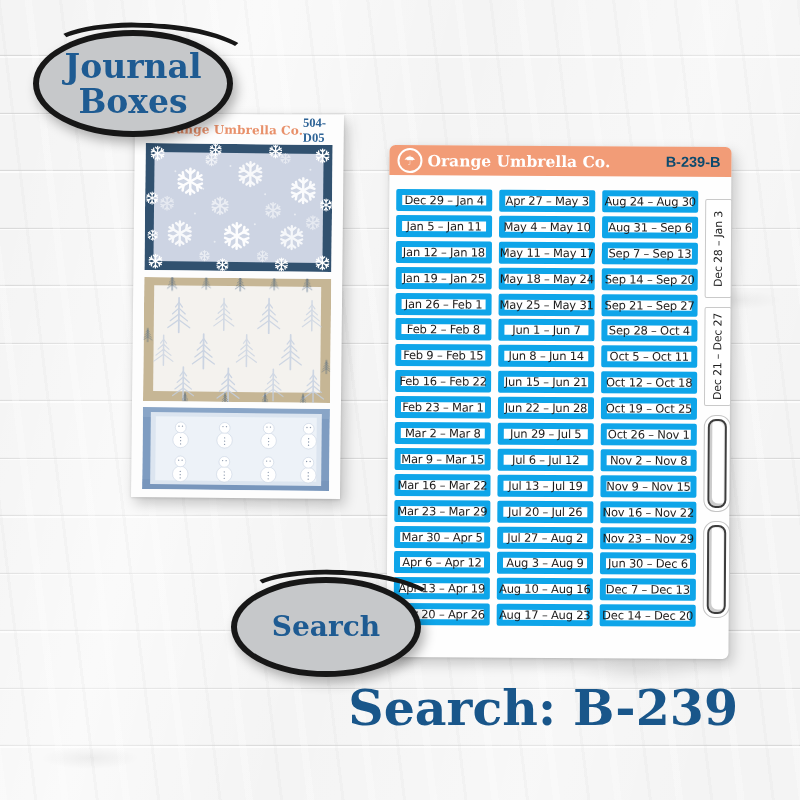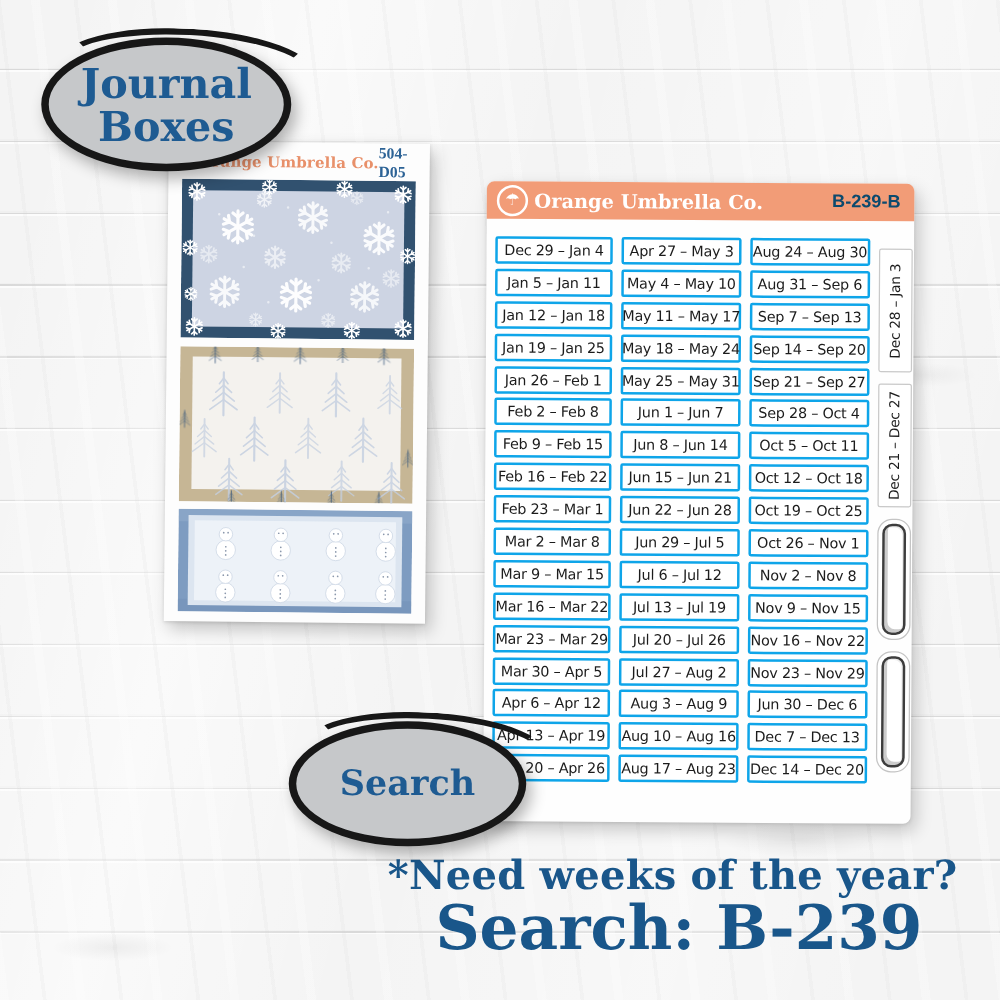--- a/index.html
+++ b/index.html
@@ -32,21 +32,21 @@
   
   .sheet-right{position:absolute;left:388px;top:146px;width:342px;height:512px;z-index:1;
     background:#fefefe;border-radius:6px;transform:rotate(.35deg);
     box-shadow:4px 6px 14px rgba(0,0,0,.2), 0 1px 3px rgba(0,0,0,.1);}
   .rhdr{height:30px;background:#f29c77;border-radius:6px 6px 0 0;display:flex;align-items:center;padding:0 11px 0 8px}
   .rhdr .logo{width:25px;height:25px;border:2.5px solid #fff;border-radius:50%;display:flex;align-items:center;justify-content:center;color:#fff;font-size:13px;line-height:1;flex:0 0 auto}
   .rhdr .brand{color:#fff;font-family:"DejaVu Serif",serif;font-weight:bold;font-size:15.5px;margin-left:5px;white-space:nowrap}
   .rhdr .code{margin-left:auto;font-family:"Liberation Sans",sans-serif;font-weight:bold;color:#0c4a6e;font-size:14.5px}
   .rbody{display:flex;gap:7px;padding:14px 5px 0 7px}
   .col{display:flex;flex-direction:column;gap:3.9px;width:96px}
-  .date-sticker{height:22px;border:2px solid #0ea5e9;border-radius:2px;background:#fff;
+  .date-sticker{height:22px;border:6px solid #0ea5e9;border-radius:2px;background:#fff;
     display:flex;align-items:center;justify-content:center;
     font-size:11.5px;letter-spacing:-.2px;color:#1c1c1c;white-space:nowrap}
   .col-narrow{width:27px;display:flex;flex-direction:column;gap:9px;margin-top:8px;flex:0 0 auto}
   .v-sticker{height:99px;border:1px solid #c9c9c9;border-radius:2px;background:#fff;display:flex;align-items:center;justify-content:center}
   .v-sticker span{writing-mode:vertical-rl;transform:rotate(180deg);font-size:11px;letter-spacing:-.2px;color:#1c1c1c;white-space:nowrap}
   .pill-sticker{height:97px;border:1px solid #c4c4c4;border-radius:12px;background:#fff;padding:3px;flex:0 0 auto}
   .pill-inner{width:100%;height:100%;border:2px solid #3d3d3d;border-radius:8px;
     box-shadow:inset 2.5px -2.5px 0 rgba(110,110,110,.35), inset -1px 1px 0 rgba(0,0,0,.08)}
 
   
@@ -298,17 +298,16 @@
 
   <div class="badge badge-top">
     <div class="bl l1">Journal</div>
     <div class="bl l2">Boxes</div>
   </div>
   <div class="badge badge-mid">
     <div class="bl l1">Search</div>
   </div>
 
   <div class="footer">
-    <div class="f1">*Need weeks of the year?</div>
     <div class="f2">Search: B-239</div>
   </div>
 
 </div>
 
 </body></html>

